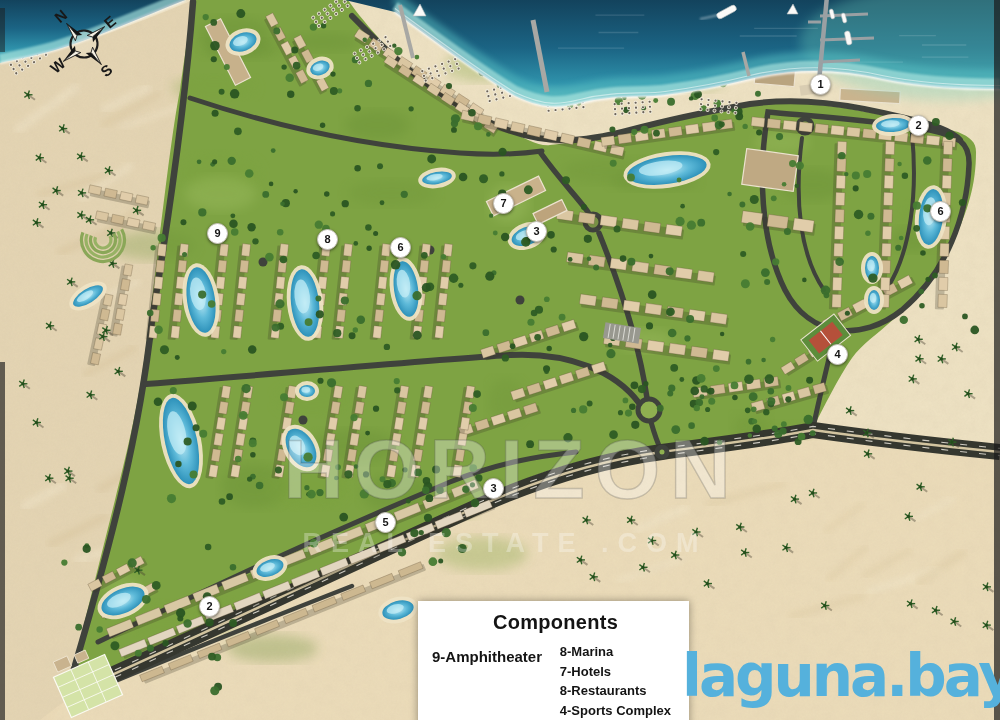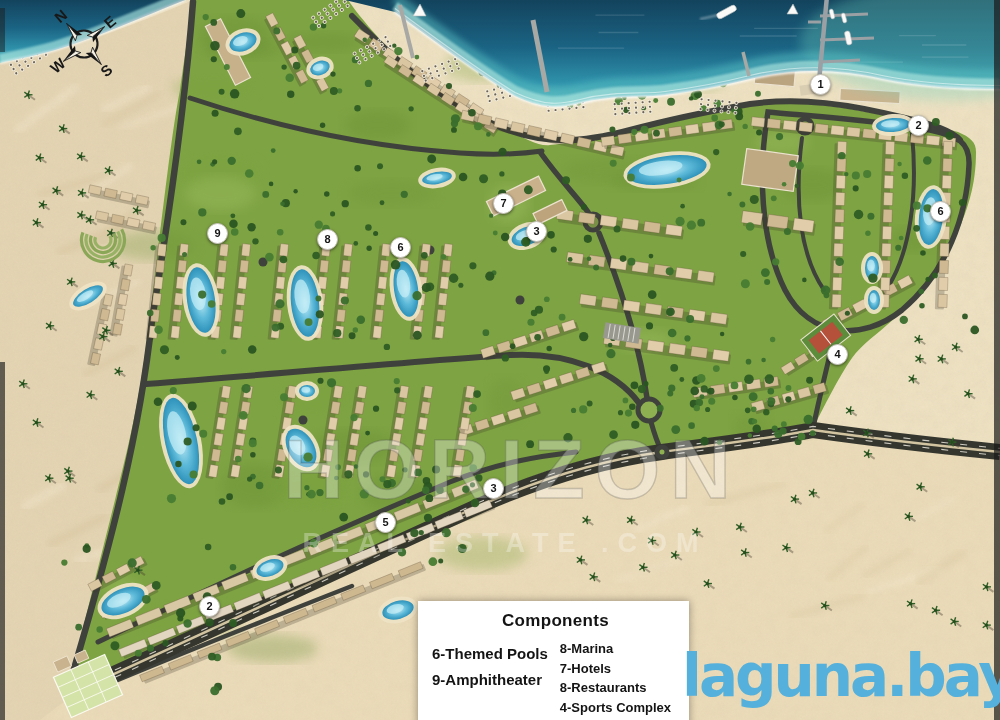--- a/index.html
+++ b/index.html
@@ -6,21 +6,21 @@
   #stage{position:relative;width:1000px;height:720px;overflow:hidden;
          font-family:"Liberation Sans",sans-serif;background:#f0e4c5;}
   #stage svg{position:absolute;left:0;top:0;}
   svg text{font-family:"Liberation Sans",sans-serif;}
   #markers{position:absolute;left:0;top:0;width:100%;height:100%;pointer-events:none;}
   .marker{position:absolute;width:19px;height:19px;margin:-10px 0 0 -10px;background:#fff;
           border:1px solid #c6c2b8;border-radius:50%;text-align:center;color:#151515;
           font:bold 11px/18px "Liberation Sans",sans-serif;box-shadow:0 1px 3px rgba(0,0,0,.5);}
   .legend{position:absolute;left:418px;top:601px;width:271px;height:150px;background:#ffffff;
           box-shadow:0 0 8px rgba(0,0,0,.38);padding:9px 10px 0 14px;box-sizing:border-box;color:#141414;}
-  .legend h3{margin:1px 0 10px;text-align:center;font-size:17px;letter-spacing:.3px;font-weight:bold;}
+  .legend h3{margin:1px 0 10px;text-align:center;font-size:20px;letter-spacing:.3px;font-weight:bold;}
   .legend .cols{display:flex;}
   .legend .colL{width:138px;font-size:15px;font-weight:bold;line-height:25.5px;white-space:nowrap;}
   .legend .colR{flex:1;font-size:13px;font-weight:bold;line-height:19.5px;margin-top:-2px;white-space:nowrap;}
   .logo{position:absolute;left:682px;top:642px;font-size:58px;font-weight:bold;letter-spacing:-3px;
         white-space:nowrap;font-family:"DejaVu Sans",sans-serif;}
 </style>
 </head>
 <body>
 
 <div id="stage">
@@ -1852,21 +1852,20 @@
       <div class="marker" style="left: 837px; top: 354px;">4</div>
       <div class="marker" style="left: 493px; top: 488px;">3</div>
       <div class="marker" style="left: 385px; top: 522px;">5</div>
       <div class="marker" style="left: 209px; top: 606px;">2</div>
     </div>
 
 <div class="legend">
   <h3>Components</h3>
   <div class="cols">
     <div class="colL">
-          <div>6-Themed Pools</div>
           <div>9-Amphitheater</div>
         </div>
     <div class="colR">
           <div>8-Marina</div>
           <div>7-Hotels</div>
           <div>8-Restaurants</div>
           <div>4-Sports Complex</div>
           <div>5-Commercial Strip</div>
         </div>
   </div>

